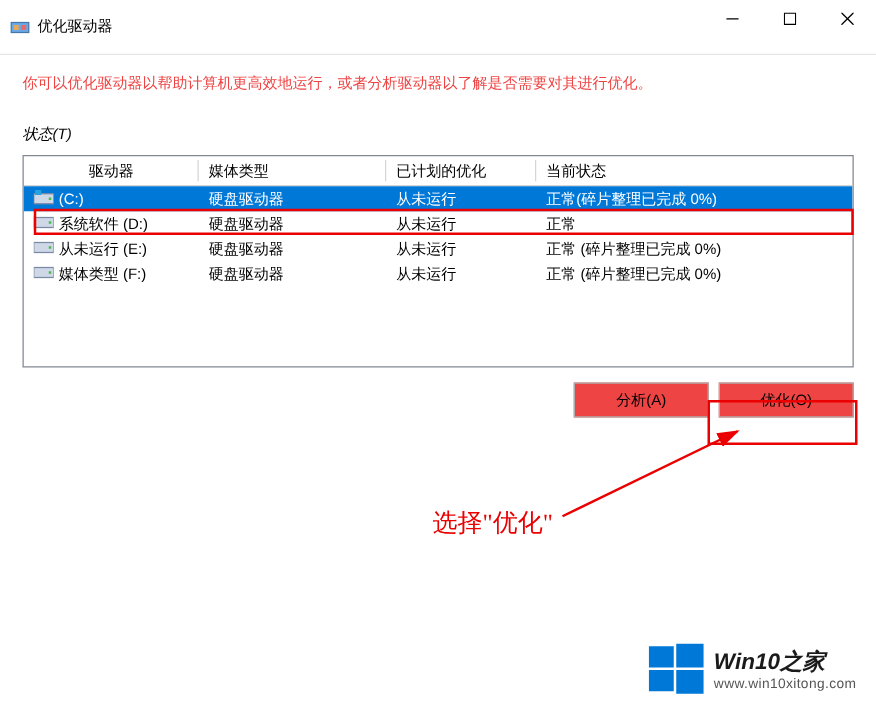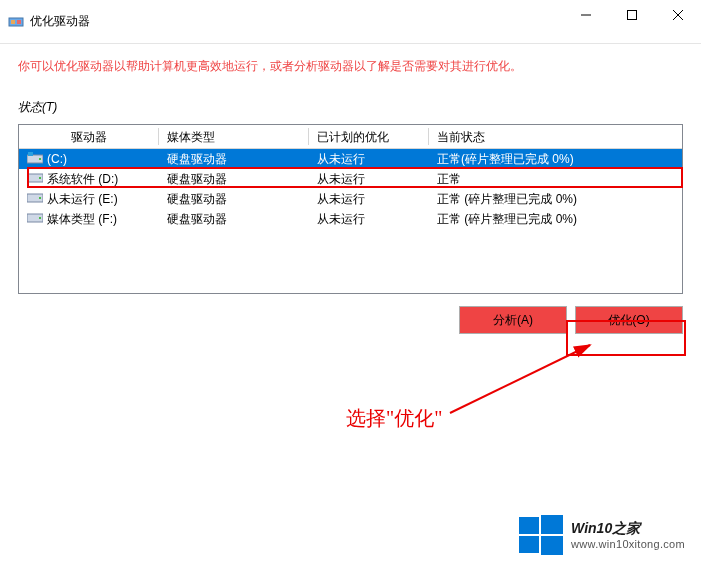--- a/index.html
+++ b/index.html
@@ -130,21 +130,21 @@
 .watermark {
   position: absolute;
   right: 16px;
   bottom: 12px;
   display: flex;
   align-items: center;
   gap: 8px;
 }
 .win-logo { width: 44px; height: 44px; }
 .wm-text .big {
-  font-size: 14px;
+  font-size: 18px;
   font-weight: 600;
   color: #1a1a1a;
   font-style: italic;
   font-family: "Segoe UI", sans-serif;
 }
 .wm-text .url {
   font-size: 11px;
   color: #555;
   letter-spacing: 0.3px;
 }

